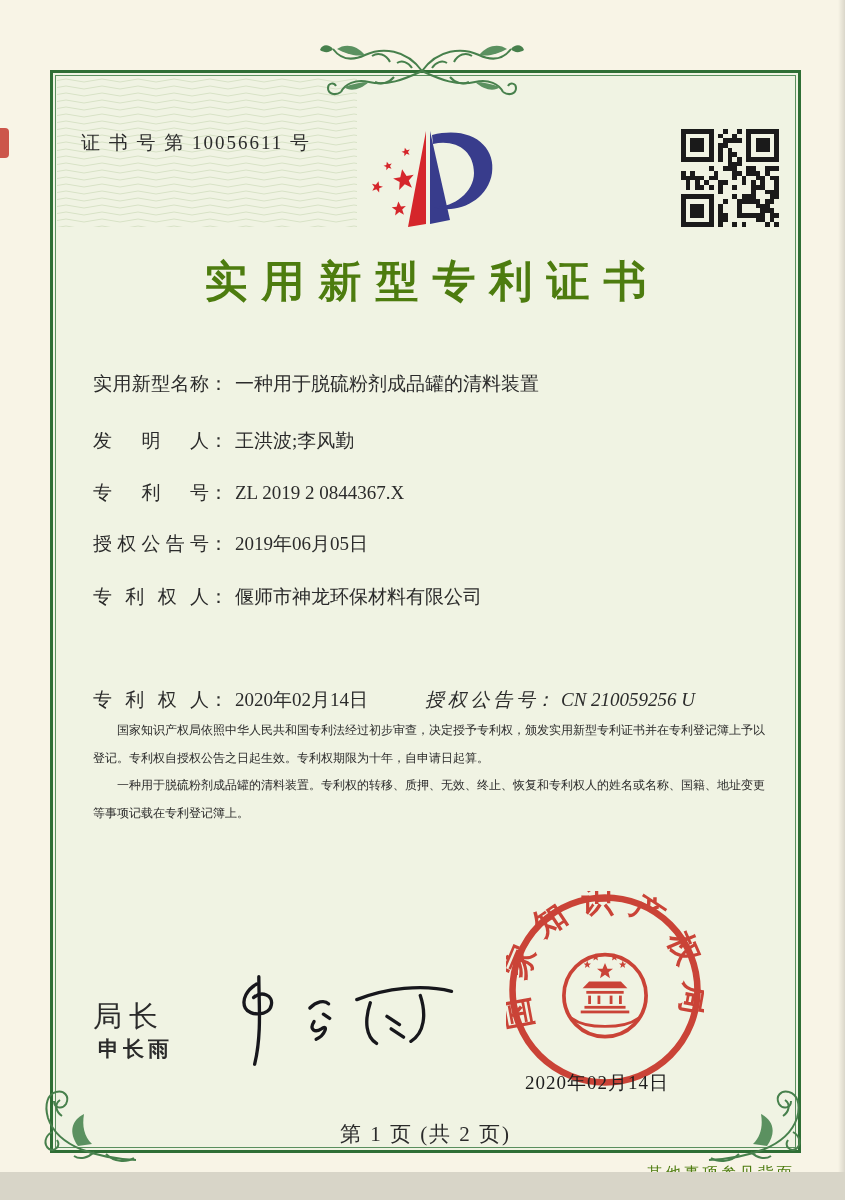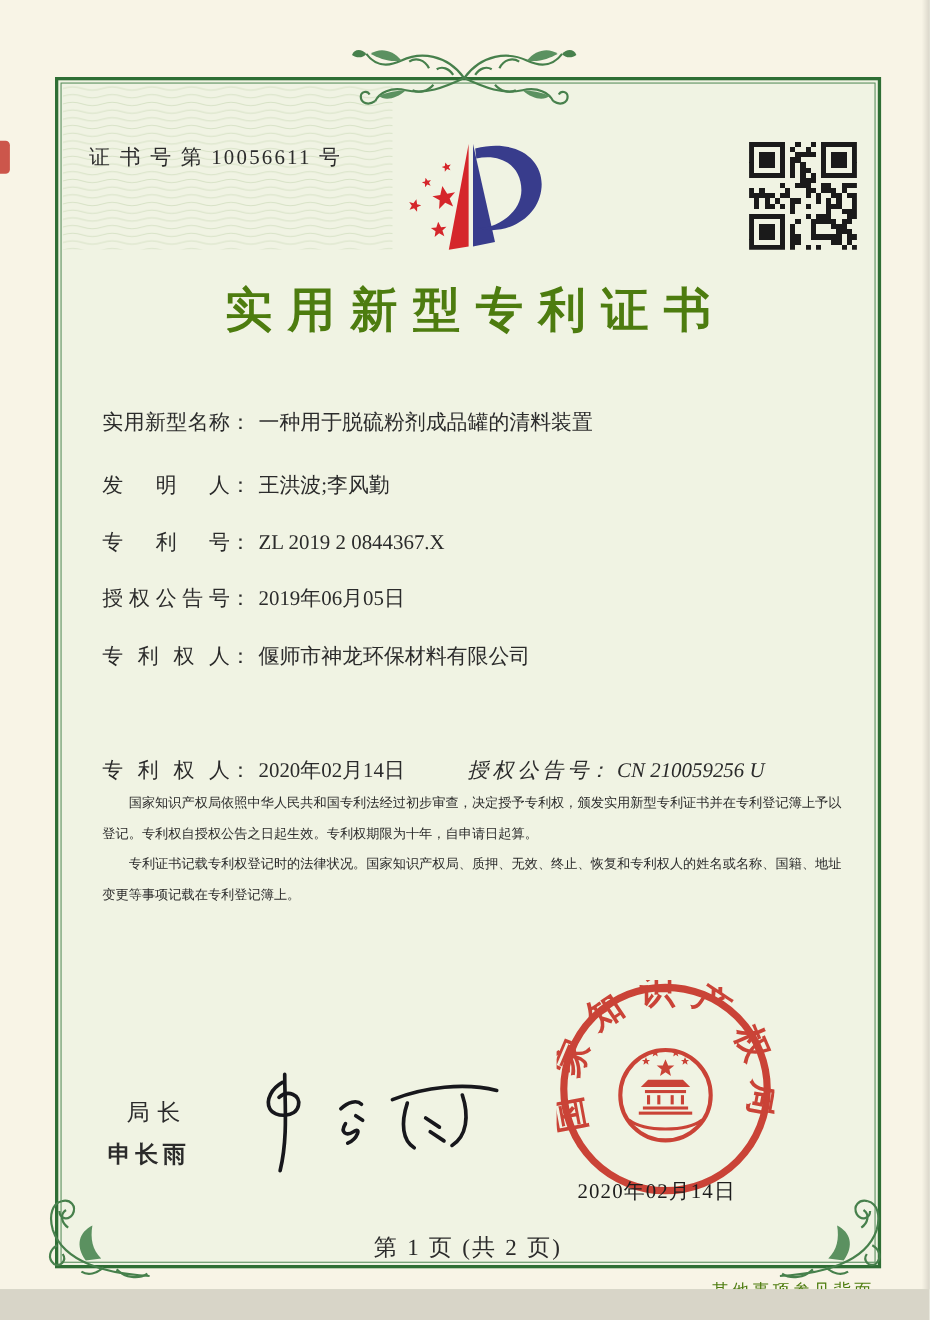--- a/index.html
+++ b/index.html
@@ -30,21 +30,21 @@
   .f-colon { display:inline-block; margin-right:7px; }
   .row-0{top:298px} .row-1{top:355px} .row-2{top:407px} .row-3{top:458px}
   .row-4{top:511px} .row-5{top:563px} .row-6{top:614px}
   .grant-pub { position:absolute; left:332px; top:0;font-style:italic; }
   .grant-pub .f-label { width:110px; }
 
   .paras { position:absolute; left:40px; top:644px; width:672px; font-size:12px;
     line-height:27.5px; text-align:justify; z-index:2; }
   .paras p { margin:0; text-indent:2em; }
 
-  .signoff-title { position:absolute; left:62px; top:924px; font-size:21px; letter-spacing:7px; z-index:2; }
+  .signoff-title { position:absolute; left:40px; top:924px; font-size:29px; letter-spacing:7px; z-index:2; }
   .signoff-name  { position:absolute; left:45px; top:962px; font-size:21px; letter-spacing:4px; z-index:2;font-weight:bold; }
   .signature { position:absolute; left:160px; top:898px; width:250px; height:100px; z-index:3; }
 
   .seal { position:absolute; left:453px; top:818px; width:198px; height:198px;
     z-index:2; mix-blend-mode:multiply; opacity:.93; }
   .seal-date { position:absolute; left:472px; top:997px; font-size:19px; letter-spacing:1px;
     color:#1d1d1d; z-index:4; }
 
   .page-indicator { position:absolute; left:0; right:0; top:1047px; text-align:center;
     font-size:21px; letter-spacing:2px; z-index:2; }
@@ -350,21 +350,21 @@
     </div>
     <div class="field-row row-6">
       <span class="f-label">专利权人</span><span class="f-colon">：</span><span class="f-value">2020年02月14日</span>
       <span class="grant-pub">
         <span class="f-label">授权公告号</span><span class="f-colon">：</span><span class="f-value">CN 210059256 U</span>
       </span>
     </div>
 
     <div class="paras">
       <p>国家知识产权局依照中华人民共和国专利法经过初步审查，决定授予专利权，颁发实用新型专利证书并在专利登记簿上予以登记。专利权自授权公告之日起生效。专利权期限为十年，自申请日起算。</p>
-      <p>专利证书记载专利权登记时的法律状况。国家知识产权局、质押、无效、终止、恢复和专利权人的姓名或名称、国籍、地址变更等事项记载在专利登记簿上。</p>
+      <p>一种用于脱硫粉剂成品罐的清料装置。专利权的转移、质押、无效、终止、恢复和专利权人的姓名或名称、国籍、地址变更等事项记载在专利登记簿上。</p>
     </div>
 
     <div class="signoff-title">局长</div>
     <div class="signoff-name">申长雨</div>
 
     <svg class="signature" viewBox="0 0 240 95" aria-hidden="true">
       <g fill="none" stroke="#17171c" stroke-width="3.2" stroke-linecap="round" stroke-linejoin="round">
         <path d="M42,12 C33,17 27,27 31,35 C35,43 54,43 56,32 C58,23 47,18 39,25"></path>
         <path d="M44,5 C44,30 47,60 40,89"></path>
         <path d="M93,35 C99,29 107,27 111,31"></path>

